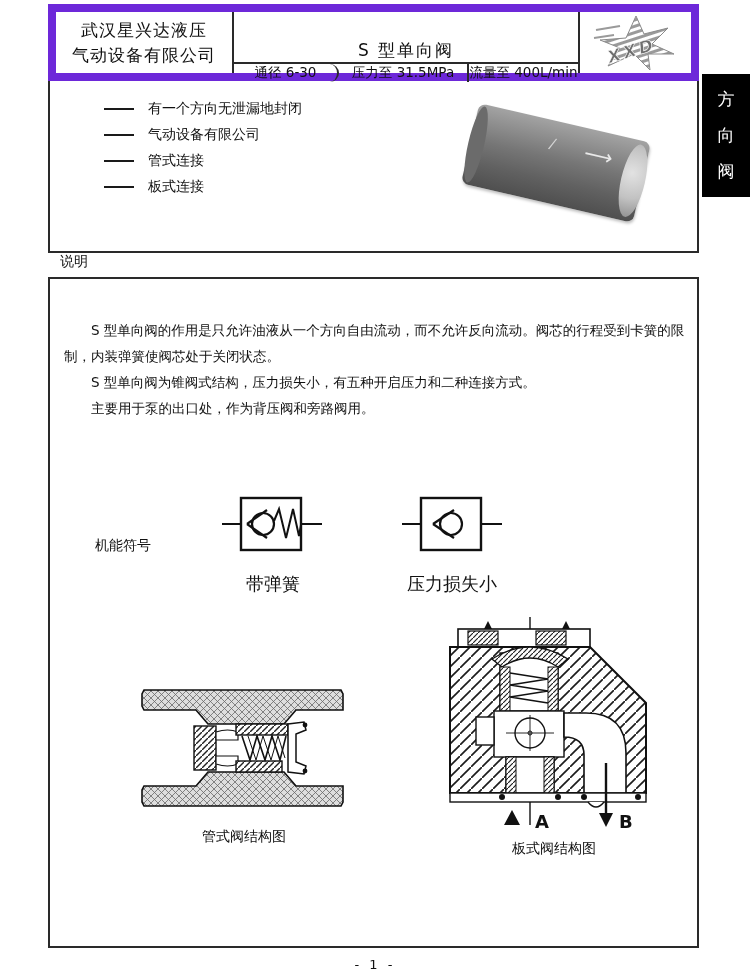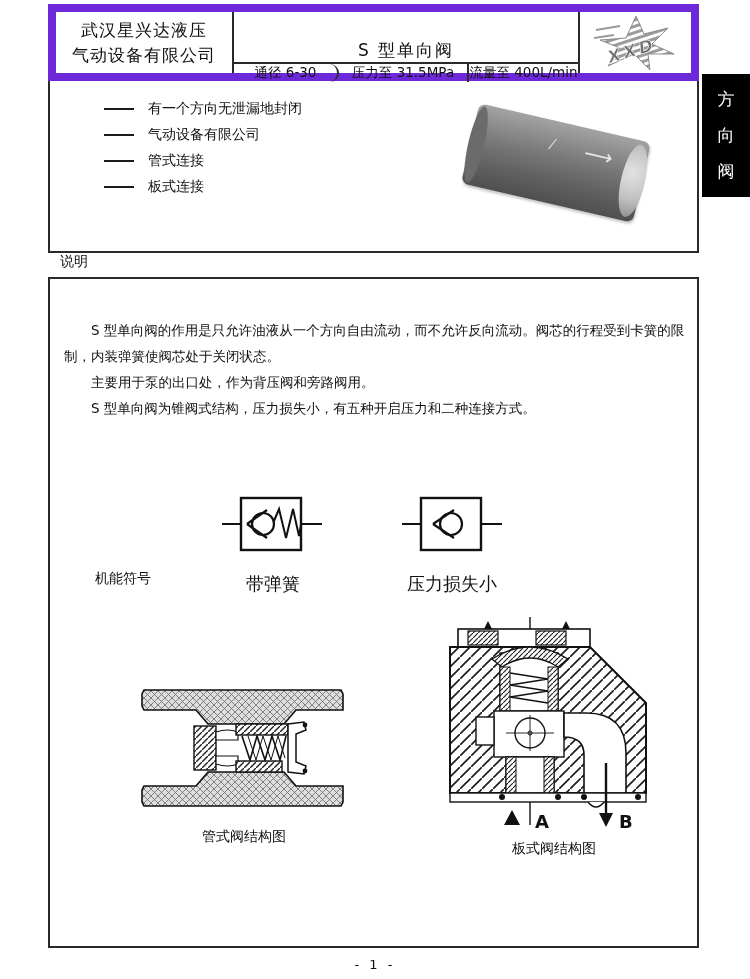--- a/index.html
+++ b/index.html
@@ -40,21 +40,21 @@
   .valve-scratch { position:absolute; left:78px; top:14px; color:#d5d5d5; font-size:15px; transform:rotate(8deg); }
 
   
   .desc-band { position:absolute; left:48px; top:251px; width:651px; height:28px; border-top:2px solid #2a2a2a; border-bottom:2px solid #2a2a2a; display:flex; align-items:flex-start; padding-left:12px; font-size:14px; background:#fff; }
 
   
   .paragraphs { position:absolute; left:64px; top:317px; width:626px; font-size:13.5px; line-height:26px; }
   .paragraphs p { text-indent:2em; }
 
   
-  .symbols-label { position:absolute; left:95px; top:537px; font-size:14px;margin-top:33px; }
+  .symbols-label { position:absolute; left:95px; top:537px; font-size:14px; }
   .sym-svg { position:absolute; top:494px; }
   .sym1 { left:222px; } .sym2 { left:402px; }
   .sym-caption { position:absolute; top:572px; font-size:18px; transform:translateX(-50%); white-space:nowrap; }
   .cap1 { left:273px; } .cap2 { left:452px; }
 
   
   .diag-left { position:absolute; left:130px; top:684px; }
   .diag-right { position:absolute; left:438px; top:613px; }
   .diag-caption { position:absolute; font-size:14px; transform:translateX(-50%); white-space:nowrap; }
   .capL { left:244px; top:828px; }
@@ -132,22 +132,22 @@
       <div class="valve-arrow">⟶</div>
     </div>
   </div>
 
   <div class="desc-band">
     <span>说明</span>
   </div>
 
   <div class="paragraphs">
     <p>S 型单向阀的作用是只允许油液从一个方向自由流动，而不允许反向流动。阀芯的行程受到卡簧的限制，内装弹簧使阀芯处于关闭状态。</p>
+    <p>S 型单向阀为锥阀式结构，压力损失小，有五种开启压力和二种连接方式。</p>
     <p>主要用于泵的出口处，作为背压阀和旁路阀用。</p>
-    <p>S 型单向阀为锥阀式结构，压力损失小，有五种开启压力和二种连接方式。</p>
   </div>
 
   <div class="symbols-label">机能符号</div>
 
   <svg class="sym-svg sym1" width="100" height="60" viewBox="0 0 100 60">
     <line x1="0" y1="30" x2="100" y2="30" stroke="#111" stroke-width="2"></line>
     <rect x="19" y="4" width="60" height="52" fill="#fff" stroke="#111" stroke-width="2.4"></rect>
     <circle cx="41" cy="30" r="11" fill="#fff" stroke="#111" stroke-width="2.2"></circle>
     <line x1="25" y1="30" x2="45" y2="16" stroke="#111" stroke-width="2.2"></line>
     <line x1="25" y1="30" x2="45" y2="44" stroke="#111" stroke-width="2.2"></line>

